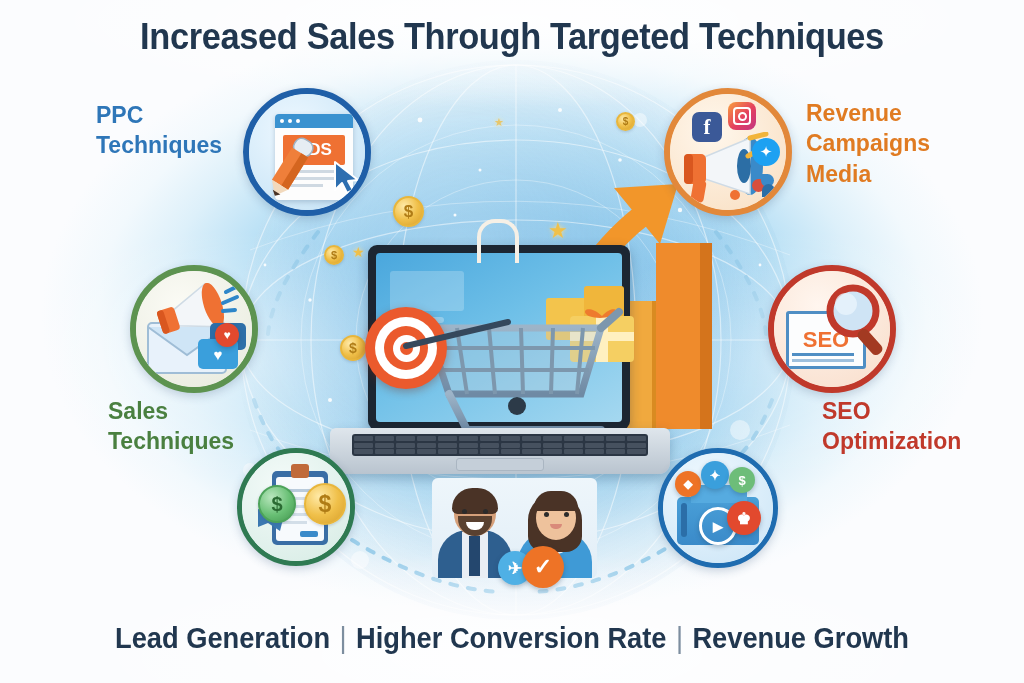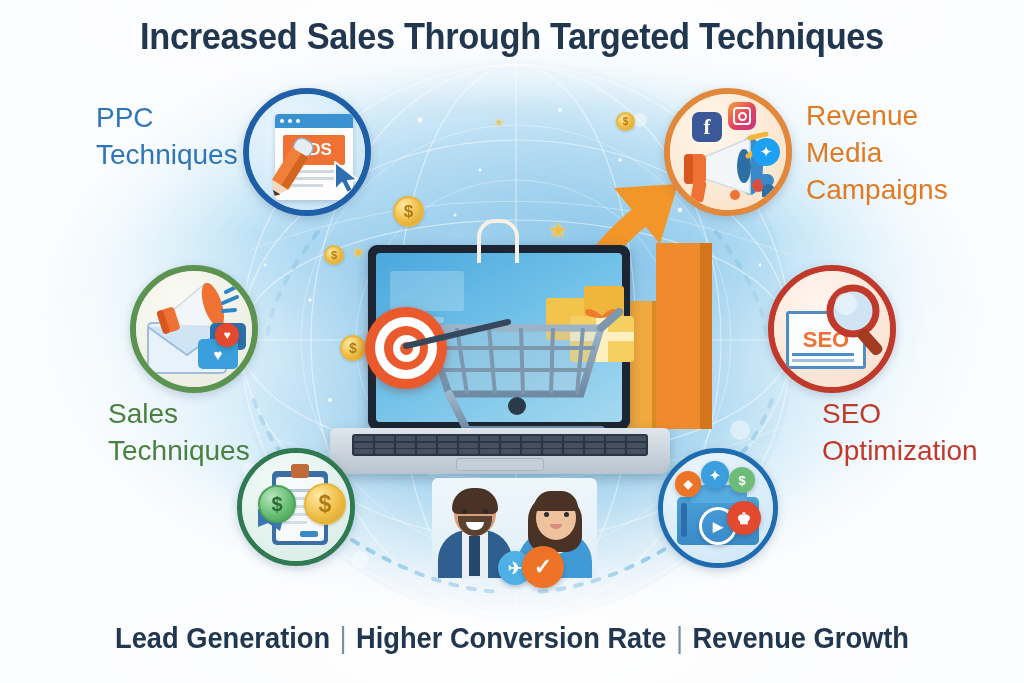--- a/index.html
+++ b/index.html
@@ -83,22 +83,22 @@
     box-sizing: border-box;
     overflow: hidden;
     box-shadow: 0 3px 10px rgba(40,70,110,.22);
   }
   .node-inner {
     position: absolute; inset: 0;
     border-radius: 50%;
   }
   .label {
     position: absolute;
-    font-size: 28px;
-    font-weight: 400;
+    font-size: 23px;
+    font-weight: 700;
     line-height: 1.32;
   }
   .label.right { text-align: left; }
   .label.left  { text-align: left; }
   
   .laptop {
     position: absolute;
     left: 368px; top: 245px; width: 262px; height: 185px;
   }
   .laptop-body {
@@ -472,22 +472,22 @@
 
     <div class="sq" style="left:82px;top:80px;width:24px;height:24px;">
       <div style="position:absolute;left:0;top:5px;width:13px;height:13px;background:#d94f3d;border-radius:50% 0 50% 50%;"></div>
       <div style="position:absolute;left:9px;top:0;width:13px;height:13px;background:#3a8ac9;border-radius:0 50% 50% 50%;"></div>
       <div style="position:absolute;left:10px;top:10px;width:13px;height:13px;background:#2c6ea5;border-radius:50% 50% 50% 0;"></div>
     </div>
     <div class="sq" style="left:60px;top:96px;width:10px;height:10px;background:#ef7133;border-radius:50%;"></div>
   </div>
   <div class="label right" style="left:806px;top:98px;width:160px;color:#e07b22;">
     <div>Revenue</div>
+    <div>Campaigns</div>
     <div>Media</div>
-    <div>Campaigns</div>
   </div>
 
   <div class="node" style="left:130px;top:265px;width:128px;height:128px;border:6px solid #5d9350;background:#f0f2ea;">
     <div class="node-inner" style="background:radial-gradient(circle at 38% 30%, #fbfbf5, #eceee3 75%, #e4e7da 100%);"></div>
 
     <svg width="82" height="56" style="position:absolute;left:10px;top:48px">
       <rect x="2" y="4" width="78" height="50" rx="4" fill="#e8f2fb" stroke="#9fbdd6" stroke-width="2"></rect>
       <path d="M2 8 L41 36 L80 8" fill="#cfe5f6" stroke="#9fbdd6" stroke-width="2"></path>
     </svg>
 

